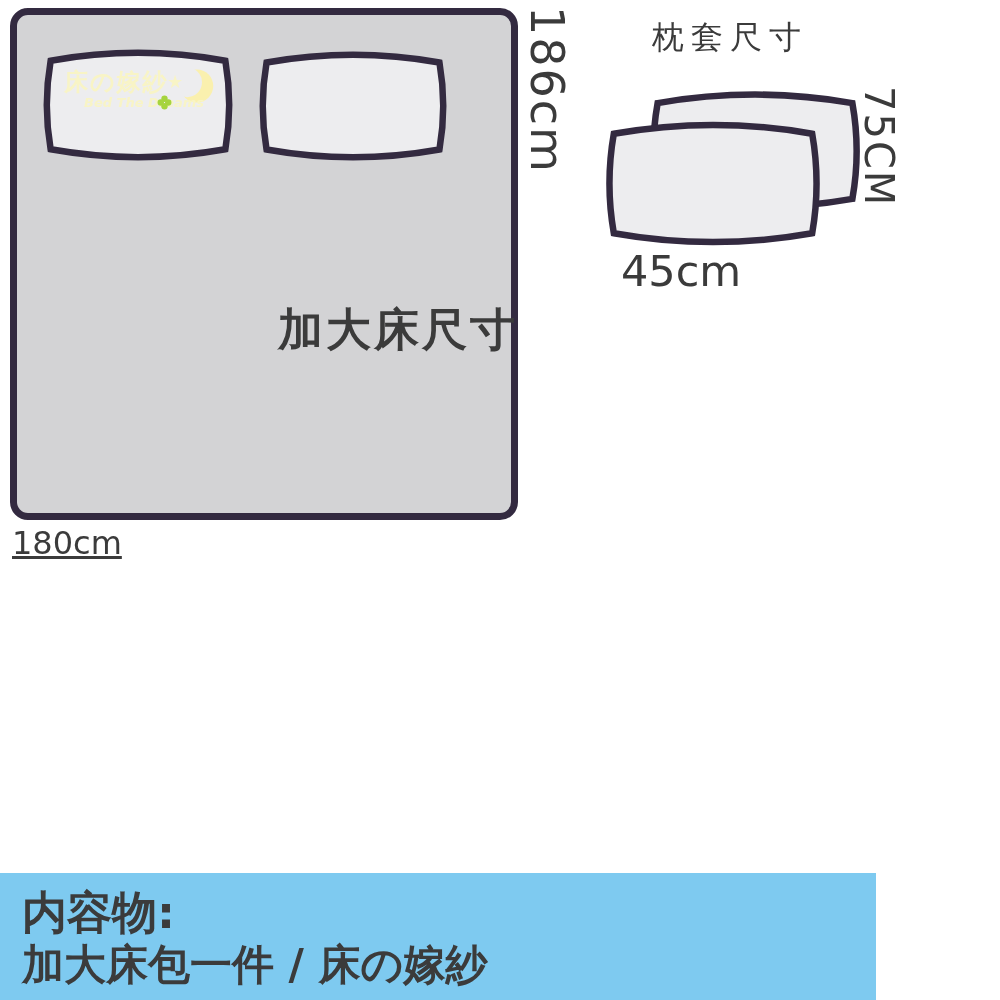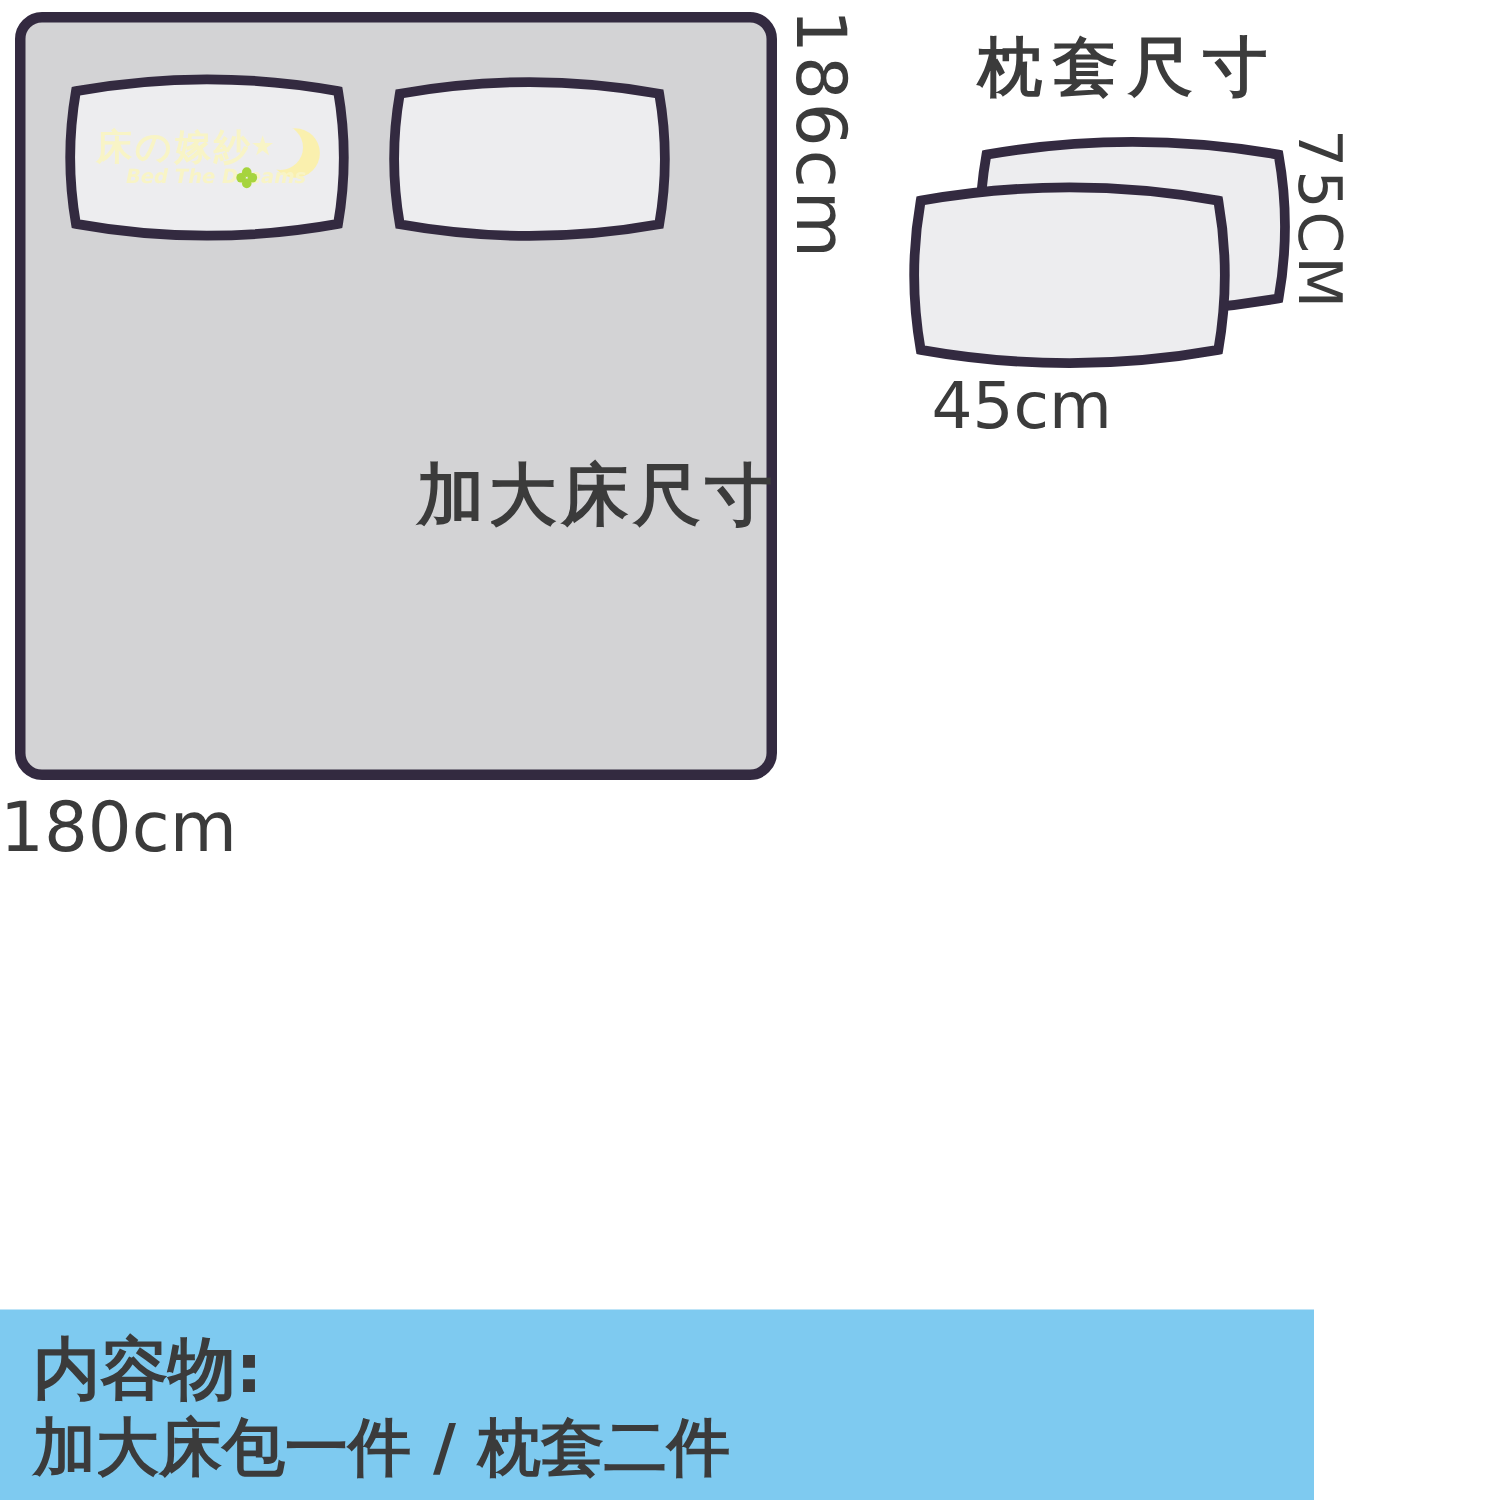--- a/index.html
+++ b/index.html
@@ -42,21 +42,21 @@
     stroke-width: 6.5px;
     stroke-linejoin: miter;
     vector-effect: non-scaling-stroke;
   }
   .pillow-left  { left: 42px;  top: 44px;  width: 192px; height: 122px; }
   .pillow-right { left: 258px; top: 46px;  width: 190px; height: 120px; }
   .pillow-back  { left: 648px; top: 85px;  width: 214px; height: 132px; }
   .pillow-front { left: 604px; top: 115px; width: 218px; height: 137px; }
 
   
-  .wm { left: 64px; top: 80px; width: 160px; height: 52px; }
+  .wm { left: 64px; top: 64px; width: 160px; height: 52px; }
   .wm-line1 {
     position: absolute; left: 0; top: 2px;
     font-size: 24px; font-weight: bold; letter-spacing: 2px;
     color: var(--wm-yellow); white-space: nowrap;
   }
   .wm-star {
     position: absolute; left: 103px; top: 9px;
     font-size: 18px; color: var(--wm-yellow); line-height: 1;
   }
   .wm-moon { position: absolute; left: 114px; top: -2px; width: 36px; height: 48px; }
@@ -71,28 +71,28 @@
   .bed-label {
     left: 10px; top: 300px; width: 508px;
     text-align: right; font-weight: bold; color: var(--ink);
   }
   .bed-label-line1 { font-size: 45px; letter-spacing: 3px; }
   .bed-label-line2 { font-size: 45px; letter-spacing: 1px; margin-top: 17px; }
 
   
   .dim { color: var(--ink); white-space: nowrap; }
   .label-186 { left: 520px; top: 6px;  writing-mode: vertical-rl; font-size: 46px; letter-spacing: 2px; }
-  .label-180 { left: 0;  top: 524px; font-size: 46px; }
+  .label-180 { left: 12px;  top: 524px; font-size: 32px; text-decoration: underline; }
   .label-75  { left: 856px; top: 86px; writing-mode: vertical-rl; font-size: 40px; letter-spacing: 2px; }
   .label-45  { left: 621px; top: 246px; font-size: 43px; }
 
   
   .pillow-title {
     left: 652px; top: 16px;
-    font-size: 43px; font-weight: bold; letter-spacing: 7px;
+    font-size: 32px; font-weight: normal; letter-spacing: 7px;
     color: var(--ink); white-space: nowrap;
   }
 
   
   .footer { left: 0; top: 873px; width: 876px; height: 127px; background: var(--footer-blue); }
   .footer-heading {
     position: absolute; left: 22px; top: 10px;
     font-size: 45px; font-weight: bold; color: var(--ink); white-space: nowrap;
   }
   .footer-items {
@@ -151,16 +151,16 @@
   </svg>
   <svg class="abs pillow pillow-front" viewBox="0 0 200 124" preserveAspectRatio="none" aria-hidden="true">
     <path d="M 9,17 Q 100,1 191,17 Q 199,62 191,107 Q 100,123 9,107 Q 1,62 9,17 Z"></path>
   </svg>
 
   <div class="abs dim label-75">75CM</div>
   <div class="abs dim label-45">45cm</div>
 
   <div class="abs footer">
     <div class="footer-heading">内容物:</div>
-    <div class="footer-items">加大床包一件 / 枕套二件</div>
+    <div class="footer-items">加大床包一件 / 床の嫁紗</div>
   </div>
 
 </div>
 
 </body></html>

